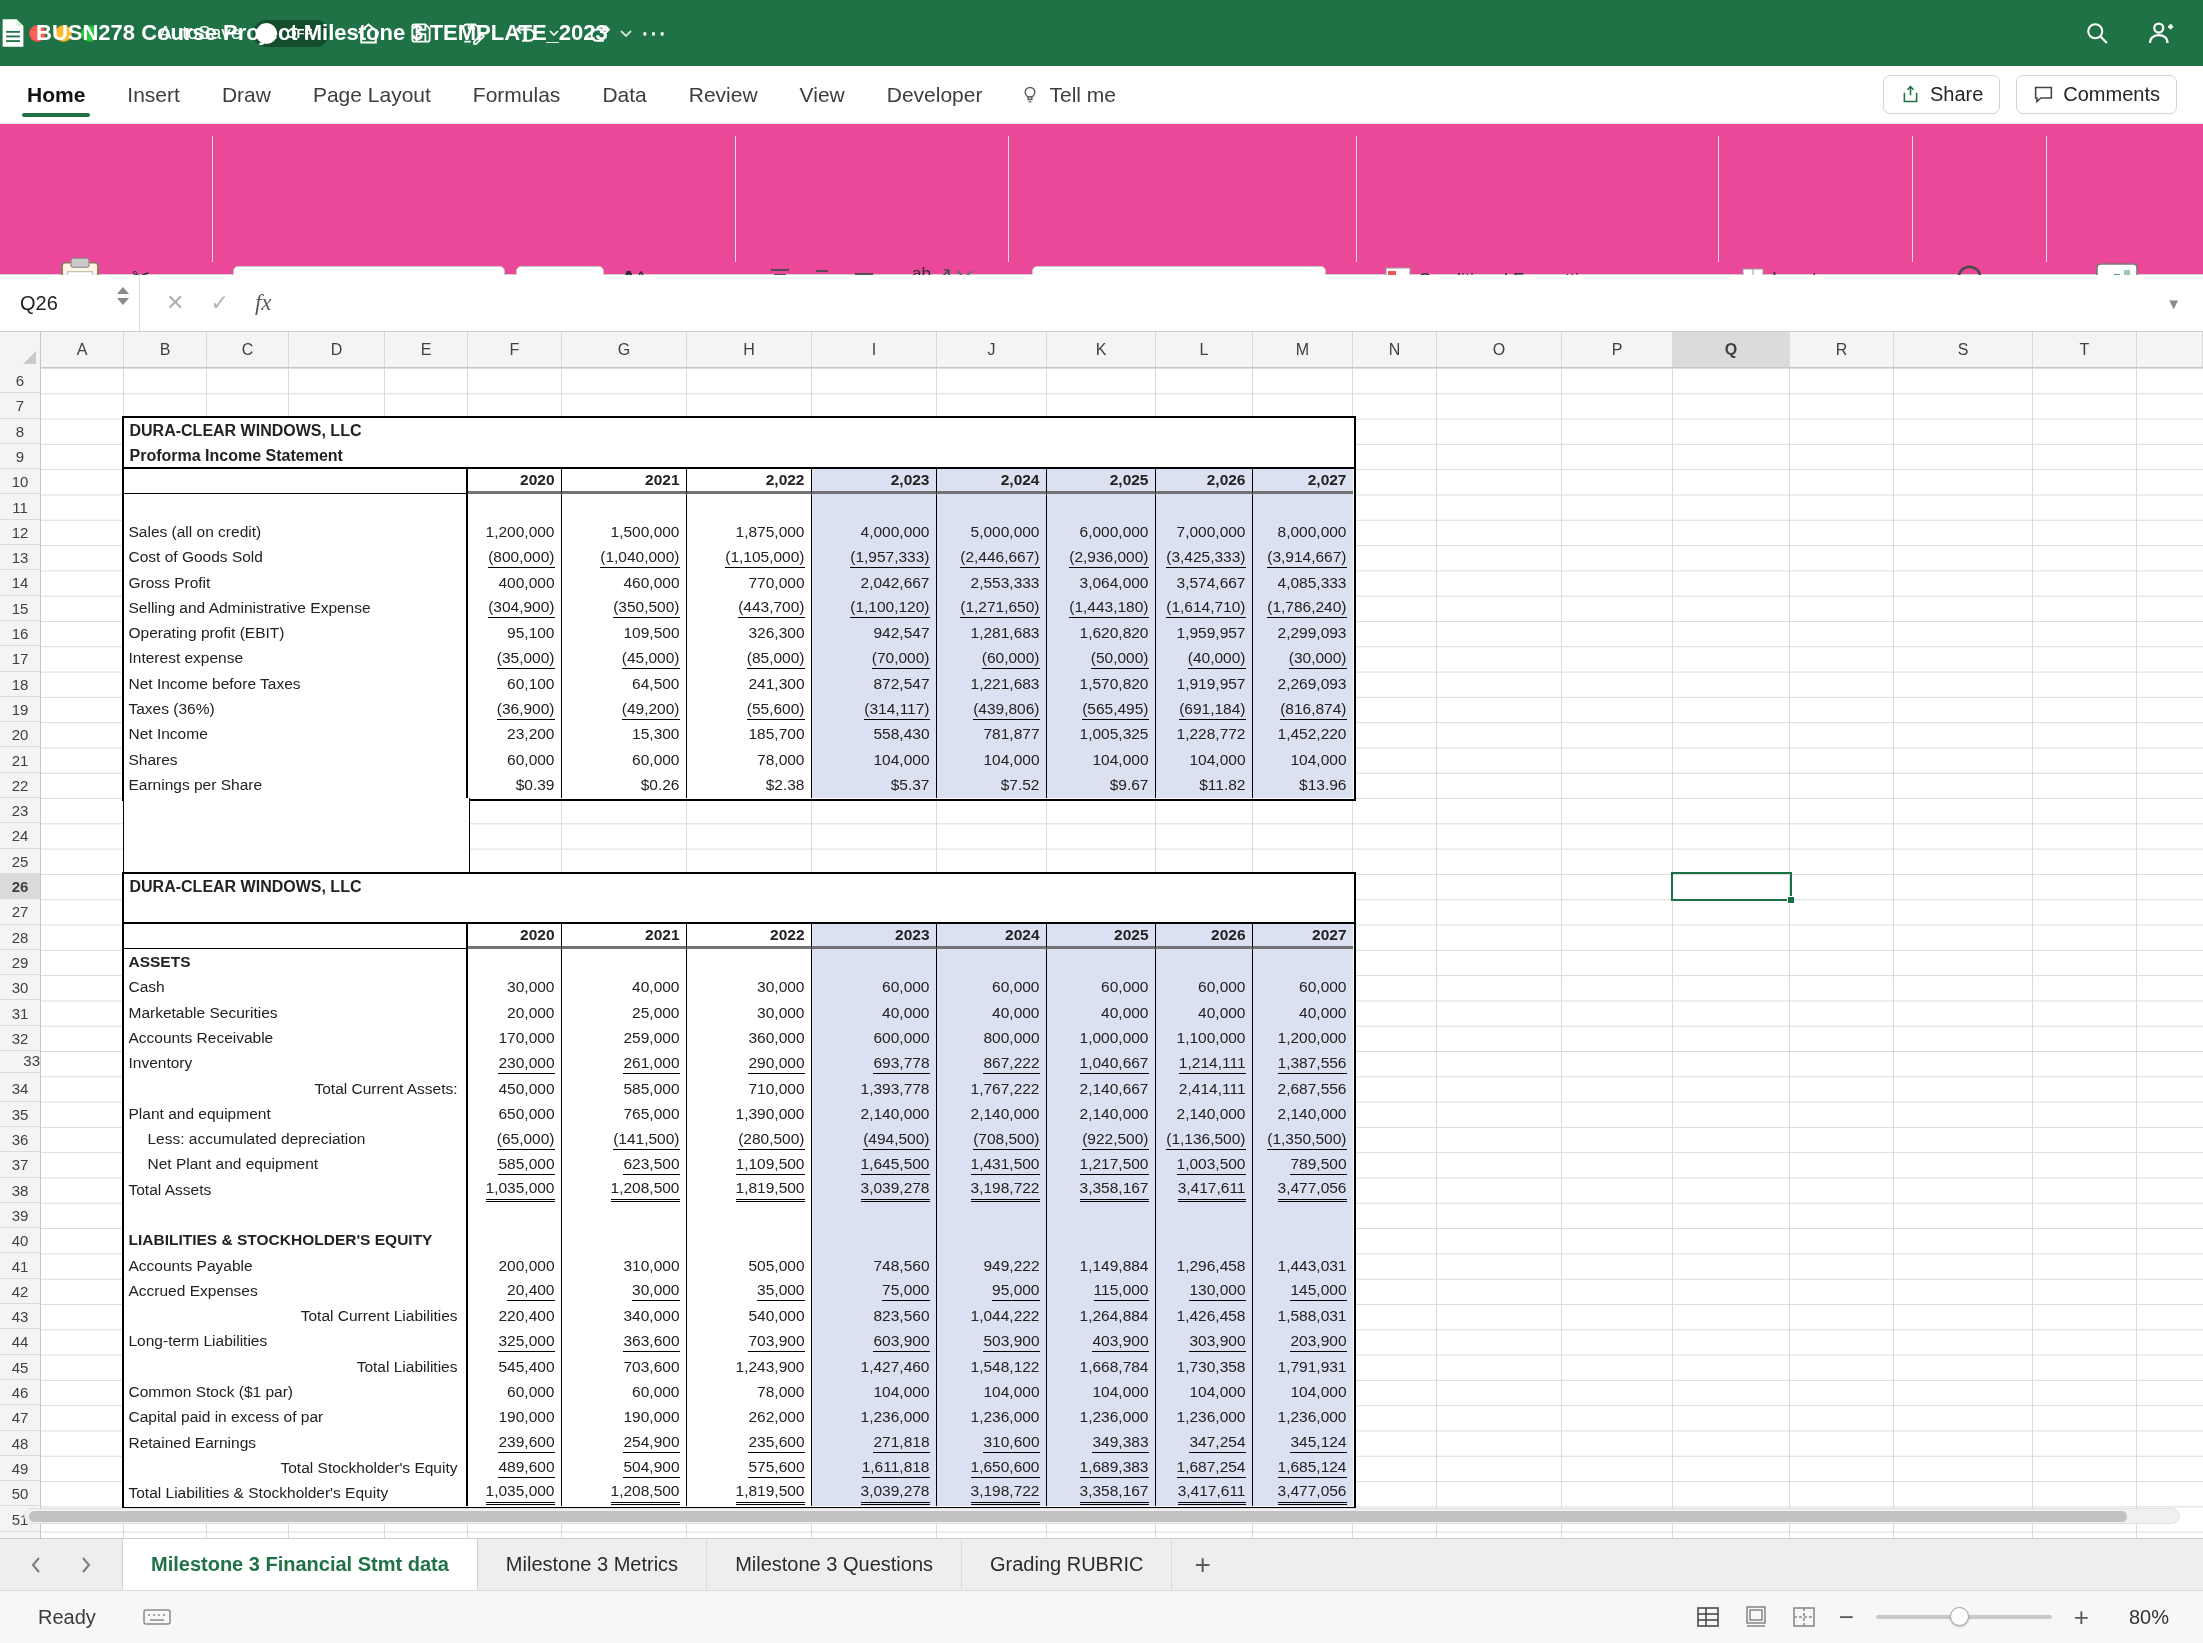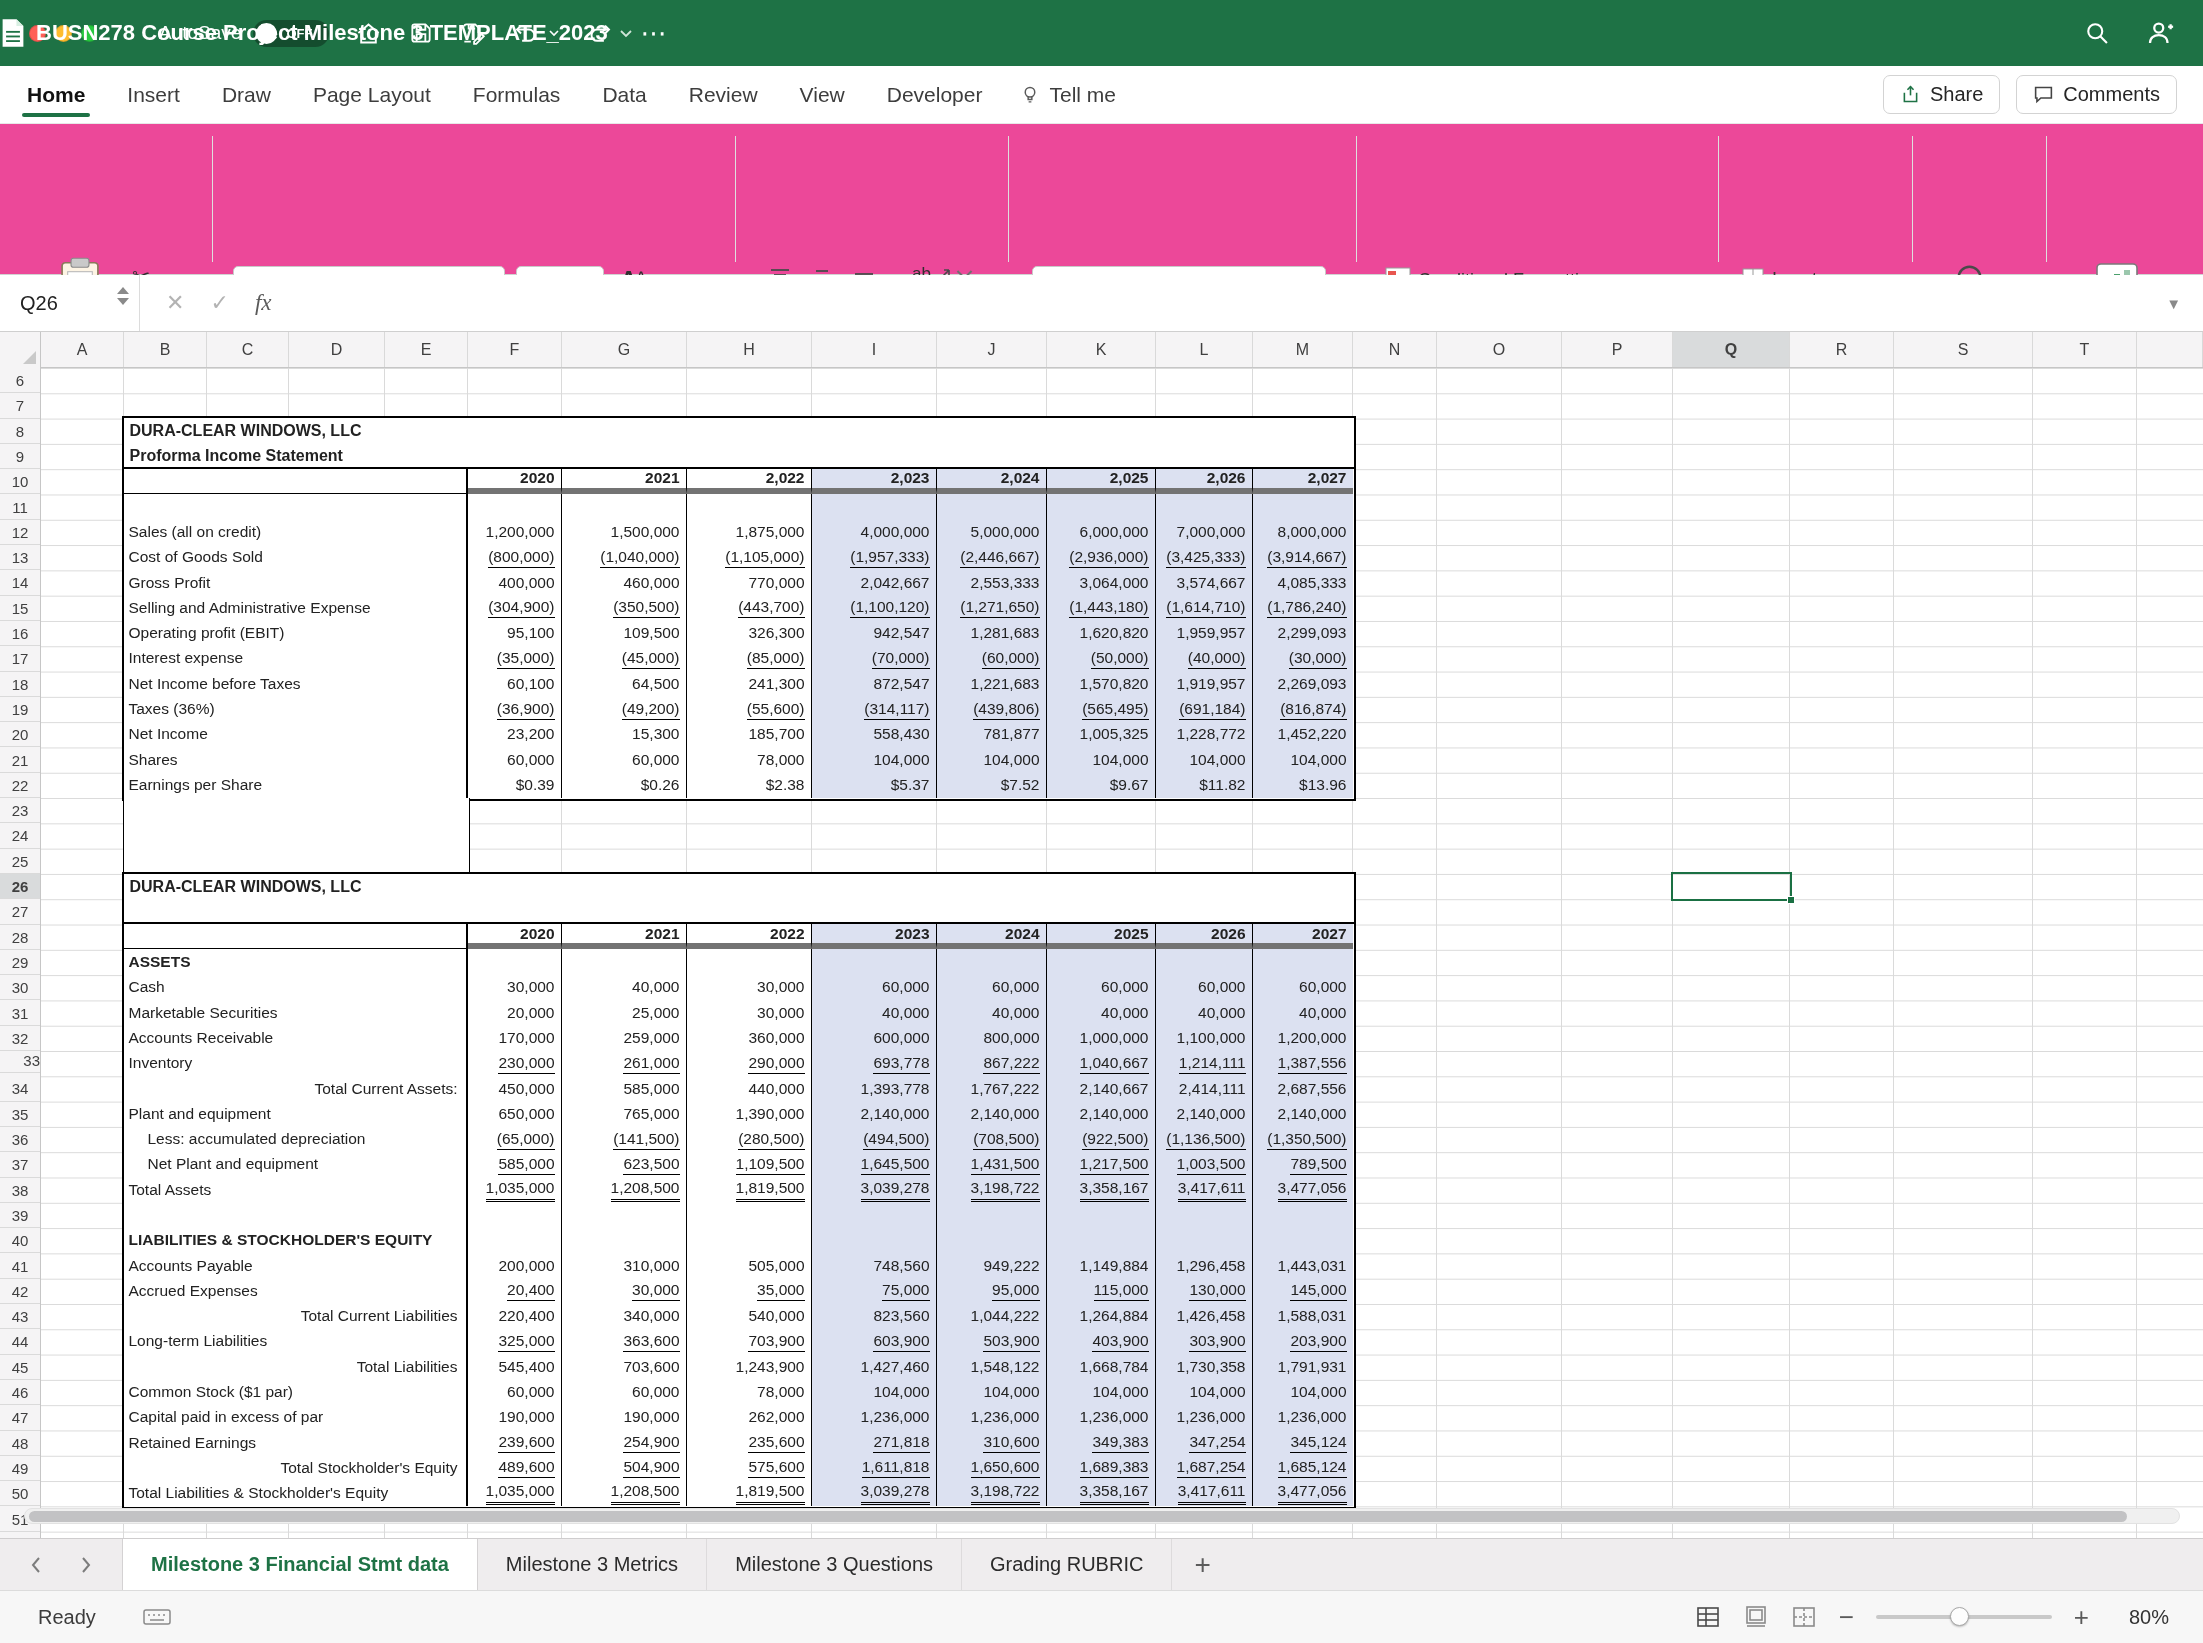--- a/index.html
+++ b/index.html
@@ -74,21 +74,21 @@
   .fin-title div{font-weight:700;font-size:16px;line-height:25.3px;white-space:nowrap}
   .fin-body{position:absolute;z-index:2;background:#fff;border:2.5px solid #000;display:grid;
      grid-template-columns:344px 94px 125px 125px 125px 110px 109px 97px 100px;grid-auto-rows:25.3px}
   .fl{border-right:2.5px solid #000;display:flex;align-items:center;padding-left:5px;font-size:15.5px;white-space:nowrap;overflow:hidden}
   .fl.rt{justify-content:flex-end;padding-right:8px}
   .fl.ind{padding-left:24px}
   .fl.bld{font-weight:700}
   .fv{border-right:1.5px solid #000;display:flex;align-items:center;justify-content:flex-end;padding-right:6px;font-size:15.5px;white-space:nowrap}
   .fv.c8{border-right:none}
   .fv.shade,.fl.shade{background:#dce1f1}
-  .fv.hd{font-weight:700;border-bottom:6px solid #737373}
+  .fv.hd{font-weight:700;border-bottom:3px solid #737373}
   .fl.hd{border-bottom:1px solid #000}
   .vi{display:inline-block;line-height:20px}
   .vi.us{border-bottom:1.5px solid #000}
   .vi.ud{border-bottom:3px double #000;padding-bottom:1px}
   .spacerbox{position:absolute;z-index:2;background:#fff;border:1.5px solid #000;border-top:none}
   .selcell{position:absolute;z-index:5;border:2.5px solid #1a7043;background:transparent}
   .selcell .handle{position:absolute;right:-5px;bottom:-5px;width:8px;height:8px;background:#1a7043;border:1.5px solid #fff}
   .hscroll{position:absolute;left:24px;top:1140px;width:2156px;height:16px;background:#f0f0f0;border:1px solid #e2e2e2;border-radius:8px;z-index:8}
   .hthumb{position:absolute;left:4px;top:2px;width:2098px;height:11px;border-radius:6px;background:#c2c2c4}
 
@@ -1058,21 +1058,21 @@
         <span class="vi us">1,387,556</span>
       </div>
       <div class="fl rt">Total Current Assets:</div>
       <div class="fv">
         <span class="vi">450,000</span>
       </div>
       <div class="fv">
         <span class="vi">585,000</span>
       </div>
       <div class="fv">
-        <span class="vi">440,000</span>
+        <span class="vi">710,000</span>
       </div>
       <div class="fv shade">
         <span class="vi">1,393,778</span>
       </div>
       <div class="fv shade">
         <span class="vi">1,767,222</span>
       </div>
       <div class="fv shade">
         <span class="vi">2,140,667</span>
       </div>

